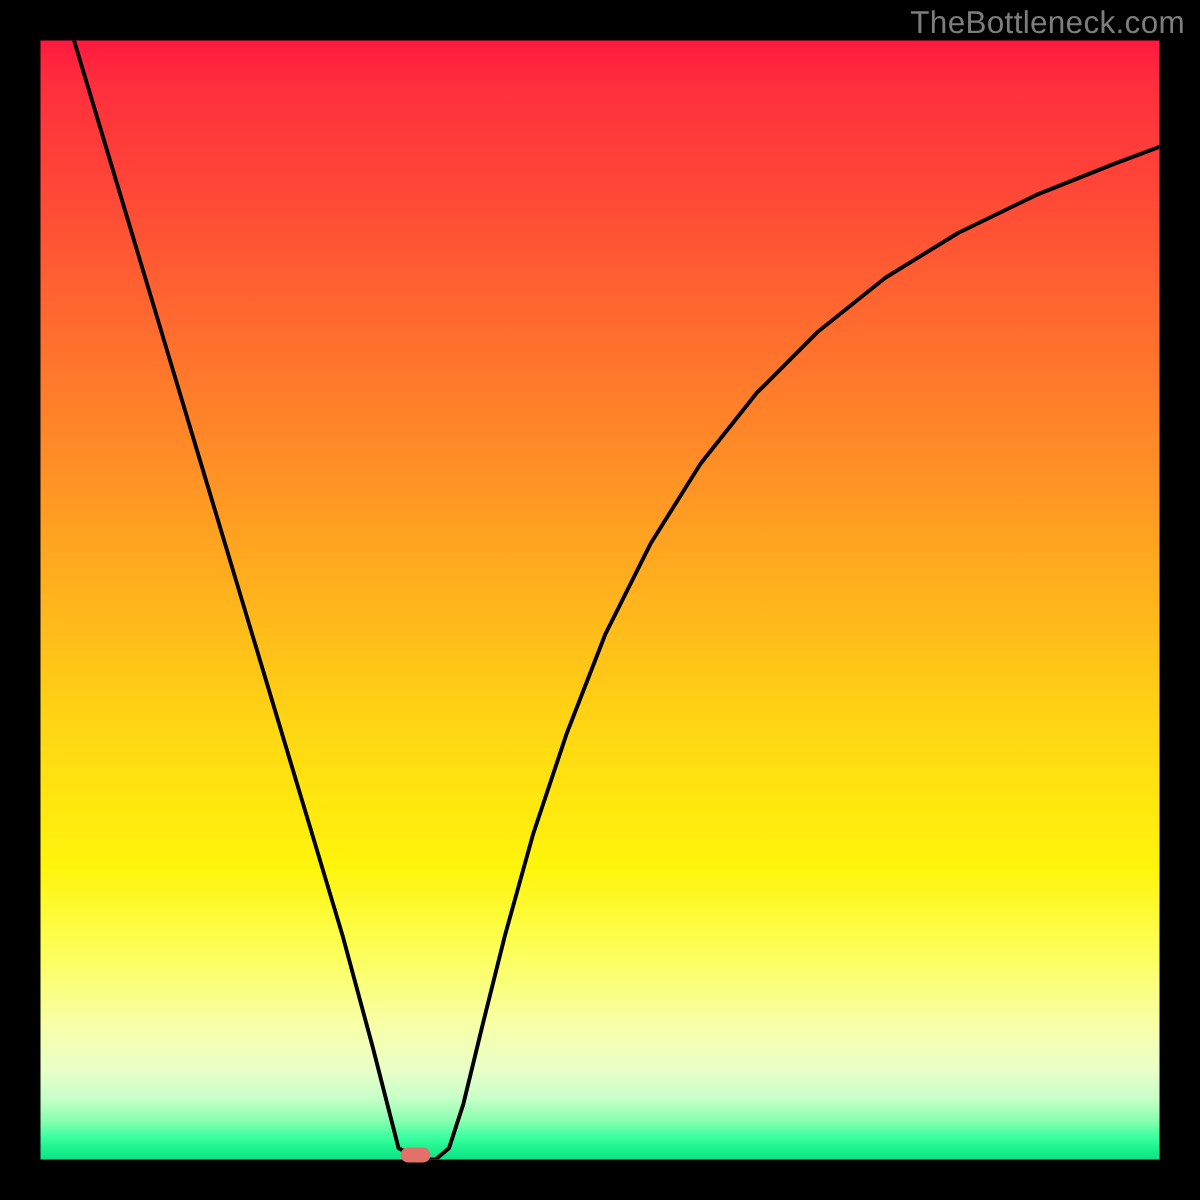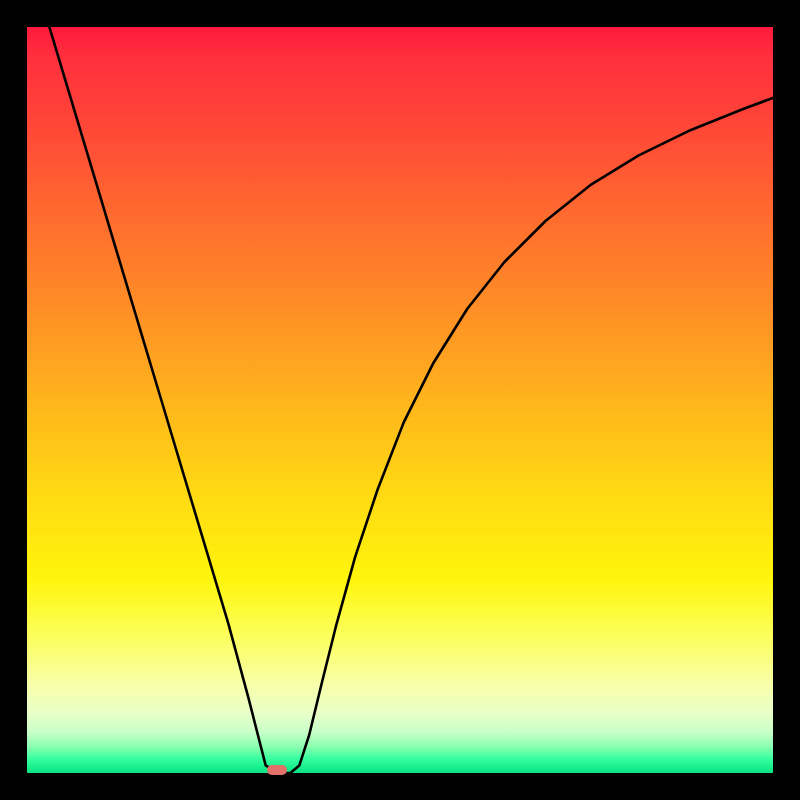--- a/index.html
+++ b/index.html
@@ -69,13 +69,14 @@
 </head>
 <body>
 
 <div class="frame">
   <div class="plot-area">
     <svg viewBox="0 0 746 746" preserveAspectRatio="none">
       <path id="curve-path" d="M22.38 0.00 L44.76 74.60 L67.14 149.20 L89.52 223.80 L111.90 298.40 L134.28 373.00 L156.66 447.60 L179.04 522.20 L201.42 596.80 L221.56 671.40 L238.72 738.54 L253.64 746.00 L263.34 746.00 L272.29 738.54 L281.99 708.70 L294.67 656.48 L309.59 596.80 L328.24 529.66 L350.62 462.52 L376.73 395.38 L406.57 335.70 L440.14 281.99 L477.44 234.99 L518.47 193.96 L563.23 158.15 L611.72 128.31 L663.94 102.95 L716.16 82.06 L746.00 70.87" fill="none" stroke="#000000" stroke-width="2.6" stroke-linejoin="round" stroke-linecap="round"></path>
     </svg>
     <div id="marker" class="marker" style="width: 20px; height: 10px; left: 239.91px; top: 737.762px; background: rgb(226, 113, 106); border-radius: 6px;"></div>
   </div>
+  <div class="watermark">TheBottleneck.com</div>
 </div>
 
 </body></html>

